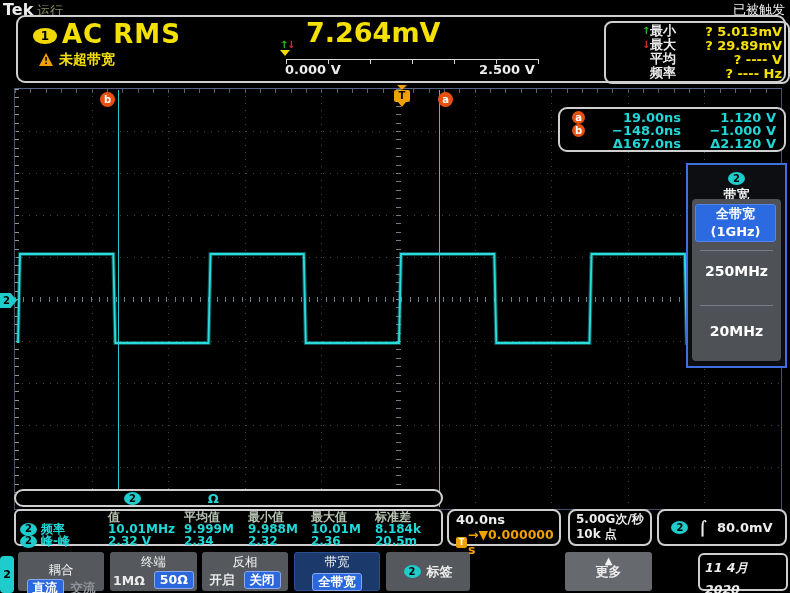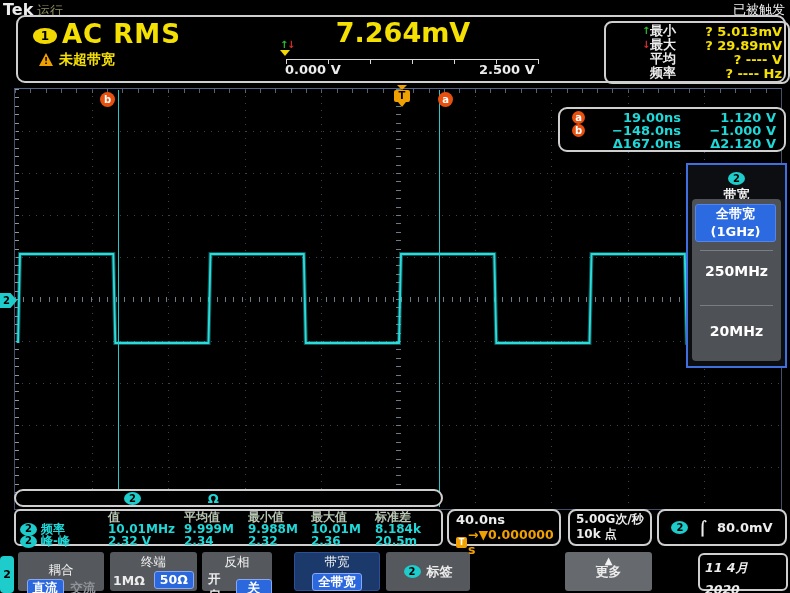--- a/index.html
+++ b/index.html
@@ -49,21 +49,21 @@
 
   <span class="abs b" style="left:3px;top:0;font-size:16px;">Tek</span>
   <span class="abs" style="left:37px;top:2px;font-size:13px;color:#8f8f5e;">运行</span>
   <span class="abs" style="right:5px;top:1px;font-size:13px;">已被触发</span>
 
   <div class="abs box" style="left:16px;top:15px;width:770px;height:68px;">
     <span class="badge y1 abs" style="left:15px;top:11px;">1</span>
     <span class="abs b yl" style="left:44px;top:2px;font-size:26px;letter-spacing:1px;">AC RMS</span>
     <span class="abs" style="left:21px;top:36px;width:14px;height:13px;background:#f0a000;clip-path:polygon(50% 0,100% 100%,0 100%);color:#000;font-size:9px;font-weight:bold;text-align:center;line-height:17px;">!</span>
     <span class="abs b yl" style="left:41px;top:34px;font-size:14px;">未超带宽</span>
-    <div class="abs b yl" style="left:280px;top:0;width:210px;text-align:center;font-size:27px;">7.264mV</div>
+    <div class="abs b yl" style="left:288px;top:0;width:210px;text-align:left;font-size:27px;">7.264mV</div>
 
     <div class="abs" style="left:268px;top:42px;width:252px;height:1px;background:#d8d8d8;"></div>
     <div class="abs" style="left:268px;top:42px;width:253px;height:5px;background:repeating-linear-gradient(to right,#d8d8d8 0 1px,transparent 1px 42px);"></div>
     <span class="abs arrow-up" style="left:262px;top:23px;">↑</span>
     <span class="abs arrow-dn" style="left:269px;top:23px;">↓</span>
     <div class="abs" style="left:262px;top:33px;">
         <div class="tri-dn" style="border-top-color:#f0d800;"></div>
       </div>
     <span class="abs b" style="left:267px;top:45px;font-size:13px;">0.000 V</span>
     <span class="abs b" style="left:461px;top:45px;font-size:13px;">2.500 V</span>
@@ -242,21 +242,21 @@
   </div>
 
   <div class="menu-btn" style="left:110px;width:87px;">
     <div class="menu-title" style="padding-top:2px;">终端</div>
     <div style="display:flex;justify-content:center;align-items:center;gap:9px;margin-top:1px;">
       <span class="b wh" style="font-size:12.5px;">1MΩ</span>
       <span class="selbox">50Ω</span>
     </div>
   </div>
 
-  <div class="menu-btn" style="left:202px;width:70px;">
+  <div class="menu-btn" style="left:202px;width:86px;">
     <div class="menu-title" style="padding-top:2px;">反相</div>
     <div style="display:flex;justify-content:center;align-items:center;gap:9px;margin-top:1px;">
       <span class="b wh" style="font-size:12.5px;">开启</span>
       <span class="selbox">关闭</span>
     </div>
   </div>
 
   <div class="menu-btn" style="left:294px;width:86px;background:#1b3a6b;border:1px solid #2c5096;">
     <div class="menu-title" style="padding-top:1px;">带宽</div>
     <div style="margin-top:1px;"><span class="selbox">全带宽</span></div>

